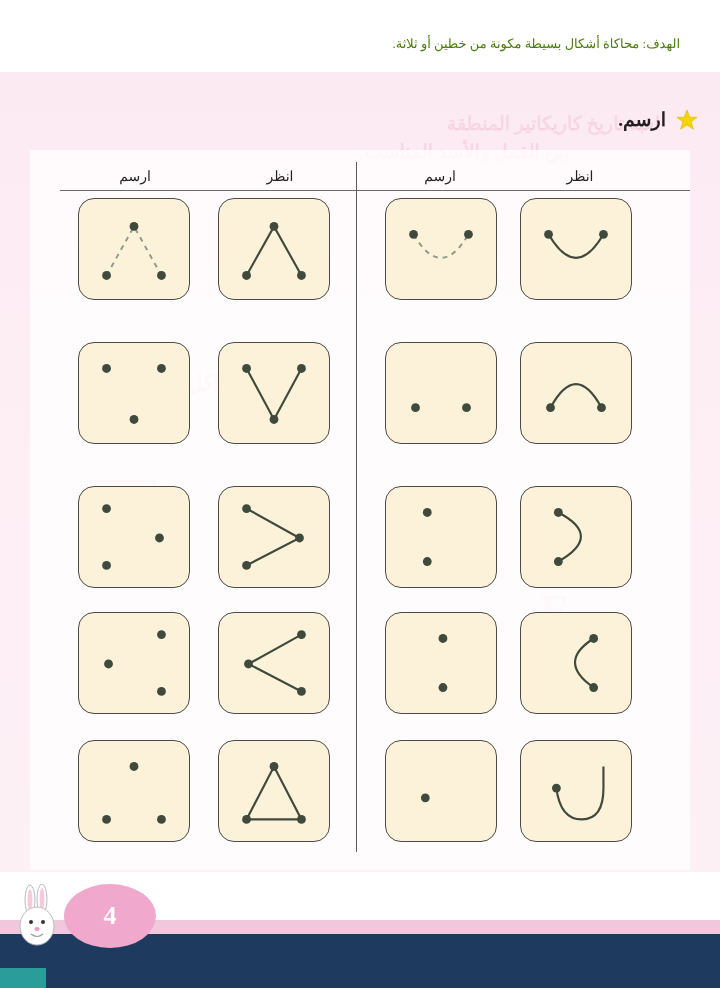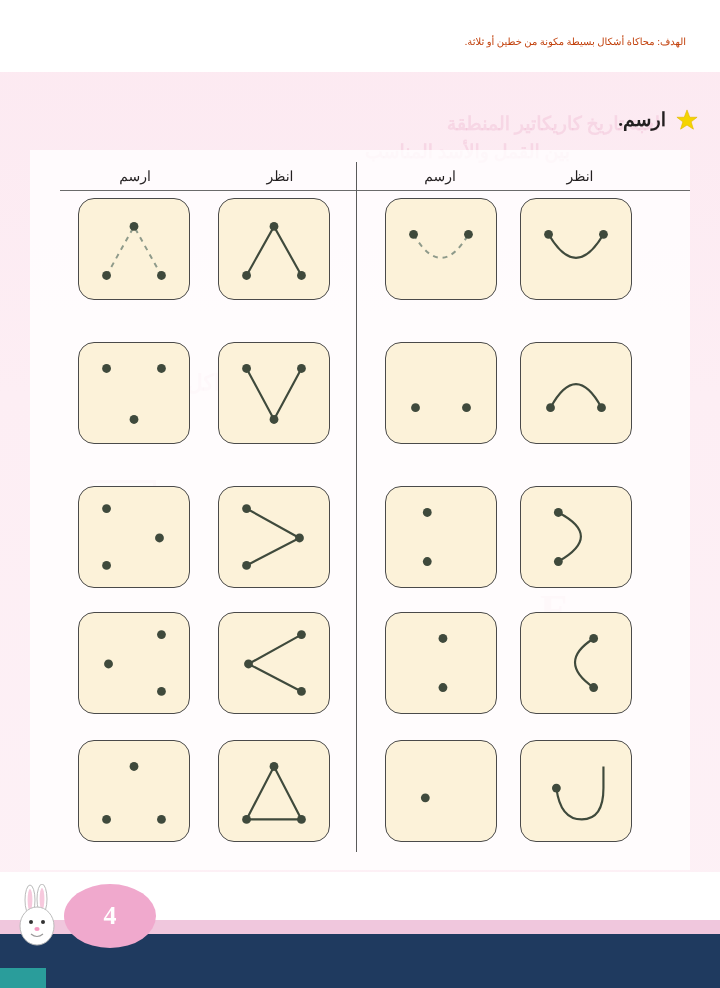--- a/index.html
+++ b/index.html
@@ -26,24 +26,24 @@
   .top-band {
     position: absolute;
     left: 0; top: 0;
     width: 720px;
     height: 72px;
     background: #ffffff;
     z-index: 3;
   }
   .objective {
     position: absolute;
-    right: 34px;
+    right: 40px;
     top: 36px;
-    font-size: 10px;
-    color: #c2410c;
+    font-size: 13px;
+    color: #4d7c0f;
     direction: rtl;
     white-space: nowrap;
     z-index: 5;
     font-family: "Liberation Serif", serif;
   }
   
   .cloud {
     position: absolute;
     background: #ffffff;
     border-radius: 50%;

